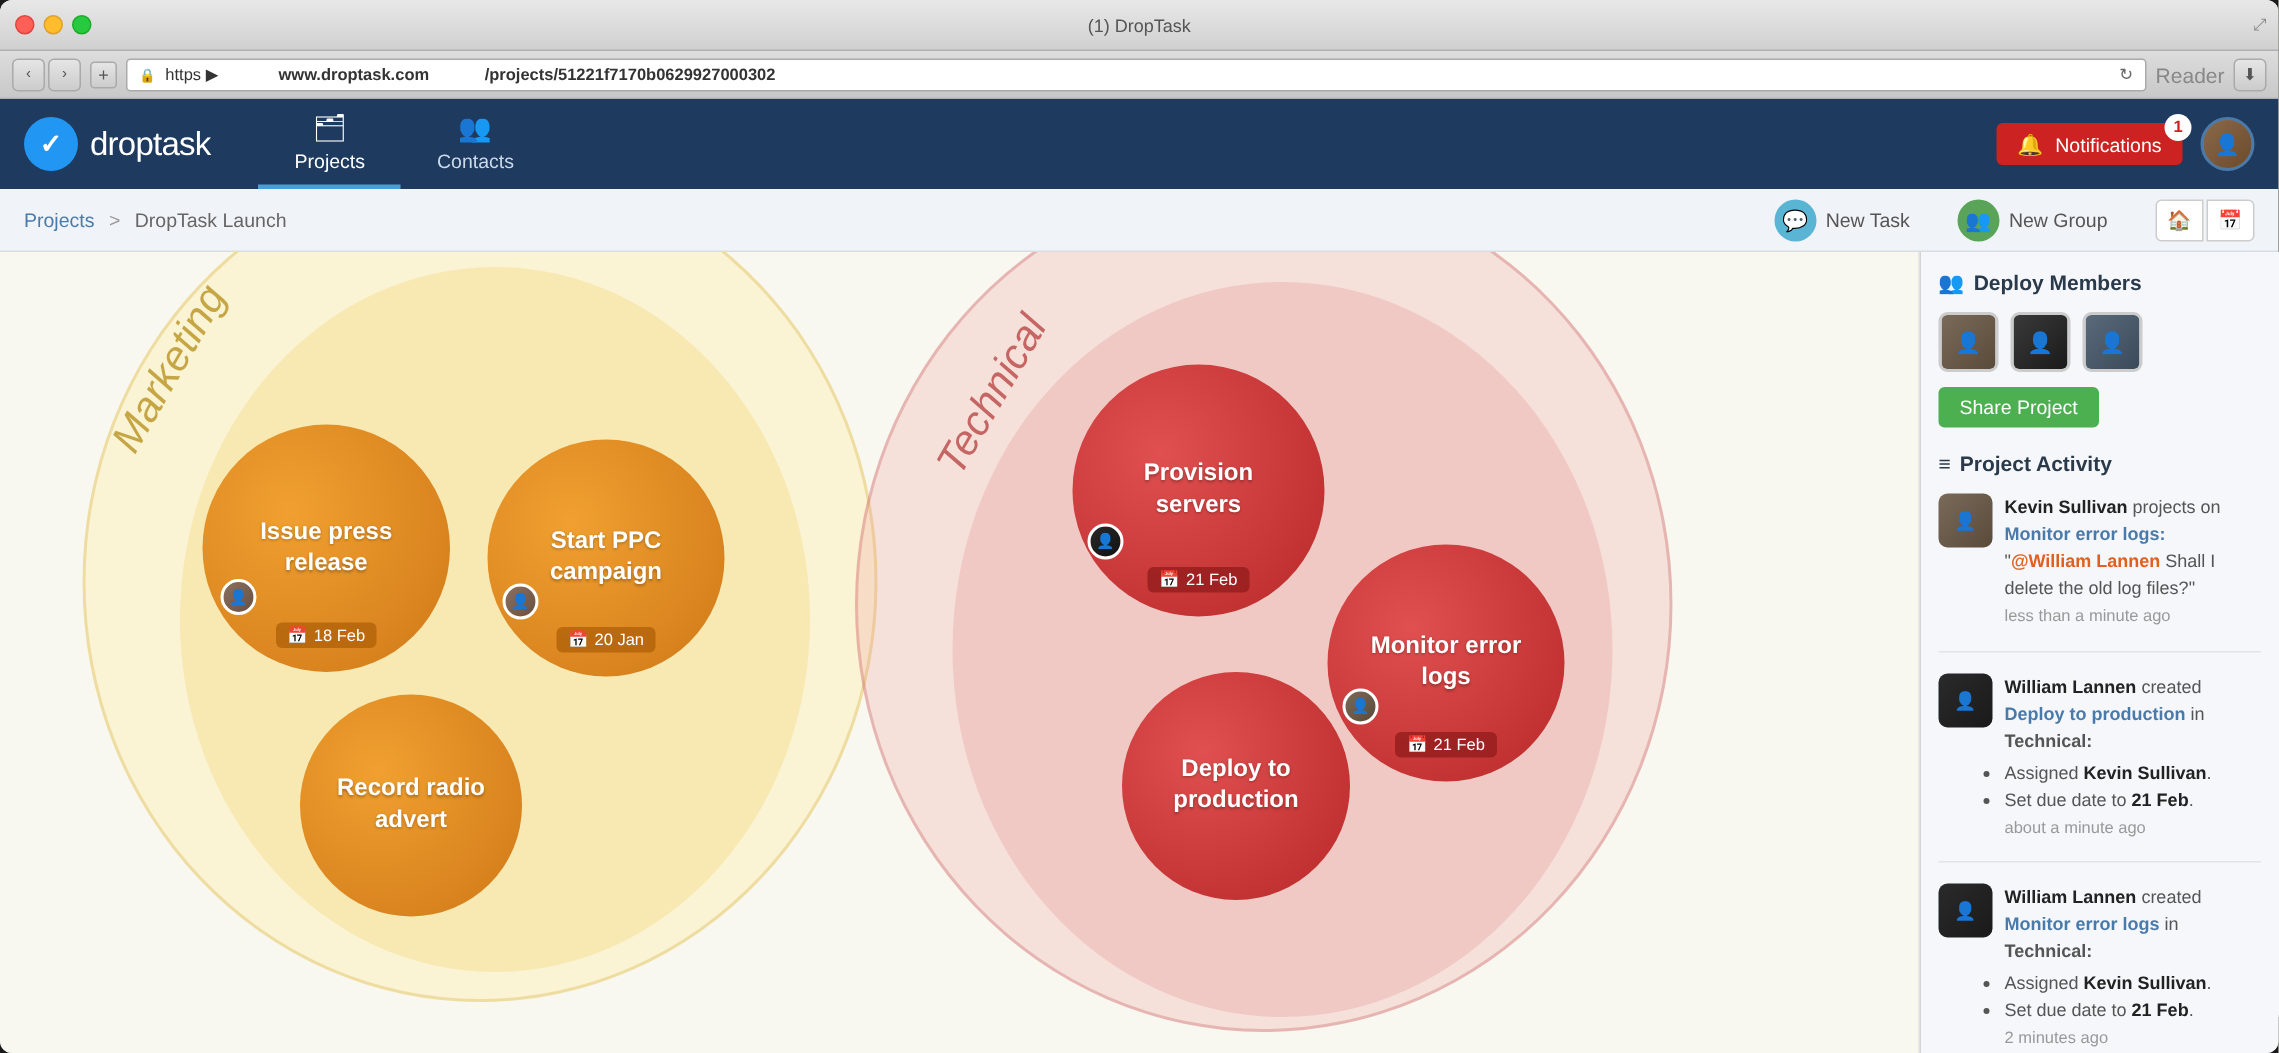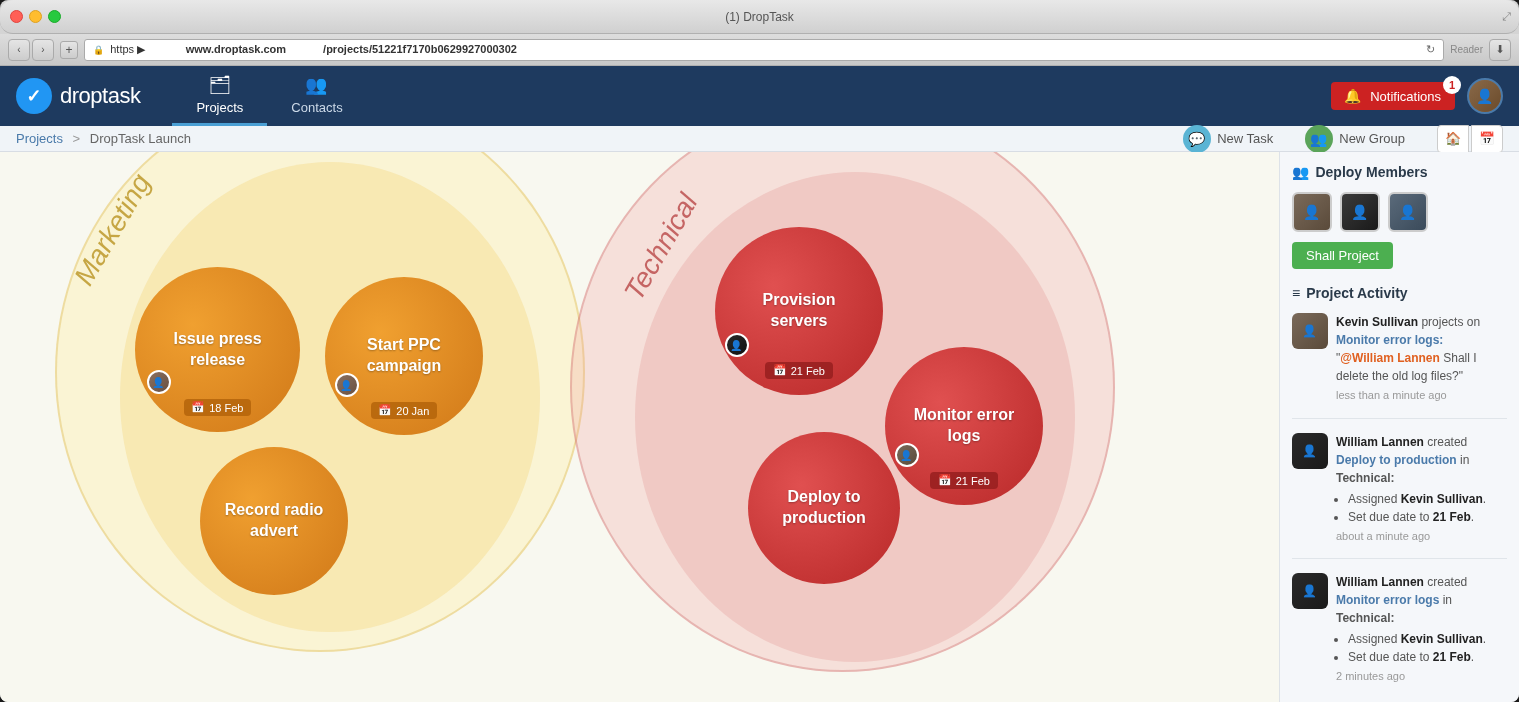--- a/index.html
+++ b/index.html
@@ -1,38 +1,38 @@
 <!DOCTYPE html>
 <html><head>
   <meta charset="utf-8">
   <style>
     * { margin: 0; padding: 0; box-sizing: border-box; }
     body { background: #1a1a1a; font-family: -apple-system, BlinkMacSystemFont, 'Helvetica Neue', Arial, sans-serif; width: 1519px; height: 702px; overflow: hidden; }
 
     
     .browser-window { width: 1519px; height: 702px; background: #d4d4d4; border-radius: 8px; overflow: hidden; display: flex; flex-direction: column; }
-    .title-bar { background: linear-gradient(180deg, #e8e8e8 0%, #d0d0d0 100%); height: 34px; display: flex; align-items: center; justify-content: center; position: relative; border-bottom: 1px solid #b0b0b0; border-radius: 13px; }
+    .title-bar { background: linear-gradient(180deg, #e8e8e8 0%, #d0d0d0 100%); height: 34px; display: flex; align-items: center; justify-content: center; position: relative; border-bottom: 1px solid #b0b0b0; }
     .window-controls { position: absolute; left: 10px; display: flex; gap: 6px; align-items: center; }
     .window-btn { width: 13px; height: 13px; border-radius: 50%; border: none; cursor: pointer; }
     .btn-red { background: #ff5f56; border: 1px solid #e0443e; }
     .btn-yellow { background: #ffbd2e; border: 1px solid #dea123; }
     .btn-green { background: #27c93f; border: 1px solid #1aab29; }
     .title-text { font-size: 12px; color: #555; font-weight: 500; }
     .window-resize { position: absolute; right: 8px; font-size: 11px; color: #888; }
 
     .address-bar { background: linear-gradient(180deg, #ddd 0%, #c8c8c8 100%); height: 32px; display: flex; align-items: center; padding: 0 8px; gap: 6px; border-bottom: 1px solid #b0b0b0; }
     .nav-btns { display: flex; gap: 2px; }
     .nav-btn { width: 22px; height: 22px; border-radius: 4px; background: linear-gradient(180deg, #e5e5e5 0%, #ccc 100%); border: 1px solid #aaa; display: flex; align-items: center; justify-content: center; cursor: pointer; font-size: 10px; color: #555; }
     .add-tab-btn { width: 18px; height: 18px; border-radius: 3px; background: linear-gradient(180deg, #e5e5e5 0%, #ccc 100%); border: 1px solid #aaa; display: flex; align-items: center; justify-content: center; cursor: pointer; font-size: 12px; color: #555; }
     .url-bar { flex: 1; height: 22px; background: white; border: 1px solid #aaa; border-radius: 3px; display: flex; align-items: center; padding: 0 8px; gap: 6px; }
     .url-lock { font-size: 9px; color: #666; }
     .url-text { font-size: 11px; color: #333; }
     .url-text span { color: #333; font-weight: 600; padding-left: 37px; }
     .refresh-btn { margin-left: auto; font-size: 11px; color: #666; cursor: pointer; }
-    .reader-btn { font-size: 10px; color: #888; cursor: pointer; }
+    .reader-btn { font-size: 14px; color: #888; cursor: pointer; }
     .downloads-btn { width: 22px; height: 22px; border-radius: 4px; background: linear-gradient(180deg, #e5e5e5 0%, #ccc 100%); border: 1px solid #aaa; display: flex; align-items: center; justify-content: center; font-size: 11px; color: #555; cursor: pointer; }
 
     
     .app-container { flex: 1; display: flex; flex-direction: column; overflow: hidden; }
 
     
     .app-header { background: #1e3a5f; height: 60px; display: flex; align-items: center; padding: 0 16px; gap: 0; flex-shrink: 0; }
     .logo-area { display: flex; align-items: center; gap: 8px; margin-right: 32px; }
     .logo-icon { width: 36px; height: 36px; background: #2196F3; border-radius: 50%; display: flex; align-items: center; justify-content: center; }
     .logo-check { color: white; font-size: 18px; font-weight: bold; }
@@ -42,21 +42,21 @@
     .nav-item.active { border-bottom: 3px solid #4a9fd4; color: white; }
     .nav-item-icon { font-size: 18px; }
     .header-right { margin-left: auto; display: flex; align-items: center; gap: 12px; }
     .notifications-btn { background: #cc2222; border: none; border-radius: 4px; color: white; padding: 6px 14px; font-size: 13px; cursor: pointer; display: flex; align-items: center; gap: 8px; position: relative; }
     .notif-badge { background: white; color: #cc2222; border-radius: 50%; width: 18px; height: 18px; font-size: 11px; font-weight: bold; display: flex; align-items: center; justify-content: center; position: absolute; top: -6px; right: -6px; }
     .notif-bell { font-size: 14px; }
     .user-avatar { width: 36px; height: 36px; border-radius: 50%; background: #8a7a6a; overflow: hidden; display: flex; align-items: center; justify-content: center; border: 2px solid #4a7aaa; cursor: pointer; }
     .avatar-placeholder { width: 36px; height: 36px; background: linear-gradient(135deg, #8a6a4a, #6a4a2a); border-radius: 50%; display: flex; align-items: center; justify-content: center; color: #d4b090; font-size: 14px; }
 
     
-    .app-toolbar { background: #f0f4f8; height: 26px; display: flex; align-items: center; padding: 0 16px; border-bottom: 1px solid #d8dde4; flex-shrink: 0; }
+    .app-toolbar { background: #f0f4f8; height: 42px; display: flex; align-items: center; padding: 0 16px; border-bottom: 1px solid #d8dde4; flex-shrink: 0; }
     .breadcrumb { font-size: 13px; color: #666; }
     .breadcrumb a { color: #4a7aaa; text-decoration: none; cursor: pointer; }
     .toolbar-actions { margin-left: auto; display: flex; align-items: center; gap: 16px; }
     .action-btn { display: flex; align-items: center; gap: 6px; cursor: pointer; color: #555; font-size: 13px; padding: 4px 8px; border-radius: 4px; }
     .action-icon { width: 28px; height: 28px; border-radius: 50%; display: flex; align-items: center; justify-content: center; font-size: 14px; }
     .new-task-icon { background: #5ab4d4; color: white; }
     .new-group-icon { background: #5aa45a; color: white; }
     .view-btns { display: flex; gap: 2px; margin-left: 8px; }
     .view-btn { width: 32px; height: 28px; background: white; border: 1px solid #ccc; display: flex; align-items: center; justify-content: center; cursor: pointer; font-size: 13px; color: #666; }
     .view-btn:first-child { border-radius: 4px 0 0 4px; }
@@ -96,21 +96,21 @@
     .project-activity-area { }
     .activity-item { display: flex; gap: 8px; margin-bottom: 14px; padding-bottom: 14px; border-bottom: 1px solid #e0e5ea; }
     .activity-item:last-child { border-bottom: none; }
     .activity-avatar { width: 36px; height: 36px; border-radius: 6px; flex-shrink: 0; background: linear-gradient(135deg, #7a6a5a, #5a4a3a); display: flex; align-items: center; justify-content: center; color: #c4a080; font-size: 12px; }
     .activity-avatar.dark { background: linear-gradient(135deg, #2a2a2a, #1a1a1a); color: #888; }
     .activity-content { font-size: 12px; color: #555; line-height: 1.5; }
     .activity-name { font-weight: 700; color: #222; }
     .activity-link { color: #4a7aaa; font-weight: 600; cursor: pointer; }
     .activity-mention { color: #e06020; font-weight: 600; cursor: pointer; }
     .activity-time { font-size: 11px; color: #999; display: block; margin-top: 2px; }
-    .activity-list { margin-left: 12px; margin-top: 3px; }
+    .activity-list { margin-left: 0; margin-top: 3px; }
     .activity-list li { font-size: 12px; color: #555; }
     .activity-list li strong { color: #222; font-weight: 600; }
   </style>
 </head>
 <body>
 
 <div class="browser-window">
 
   <div class="title-bar">
     <div class="window-controls">
@@ -277,21 +277,21 @@
             <div class="member-avatar">
               <div class="member-avatar-img">👤</div>
             </div>
             <div class="member-avatar">
               <div class="member-avatar-img dark">👤</div>
             </div>
             <div class="member-avatar">
               <div class="member-avatar-img mid">👤</div>
             </div>
           </div>
-          <button class="share-project-btn">Shall Project</button>
+          <button class="share-project-btn">Share Project</button>
         </div>
 
         <div class="project-activity-area">
           <div class="sidebar-section-title">
             <span>≡</span>
             <span>Project Activity</span>
           </div>
 
           <div class="activity-item">
             <div class="activity-avatar">👤</div>

